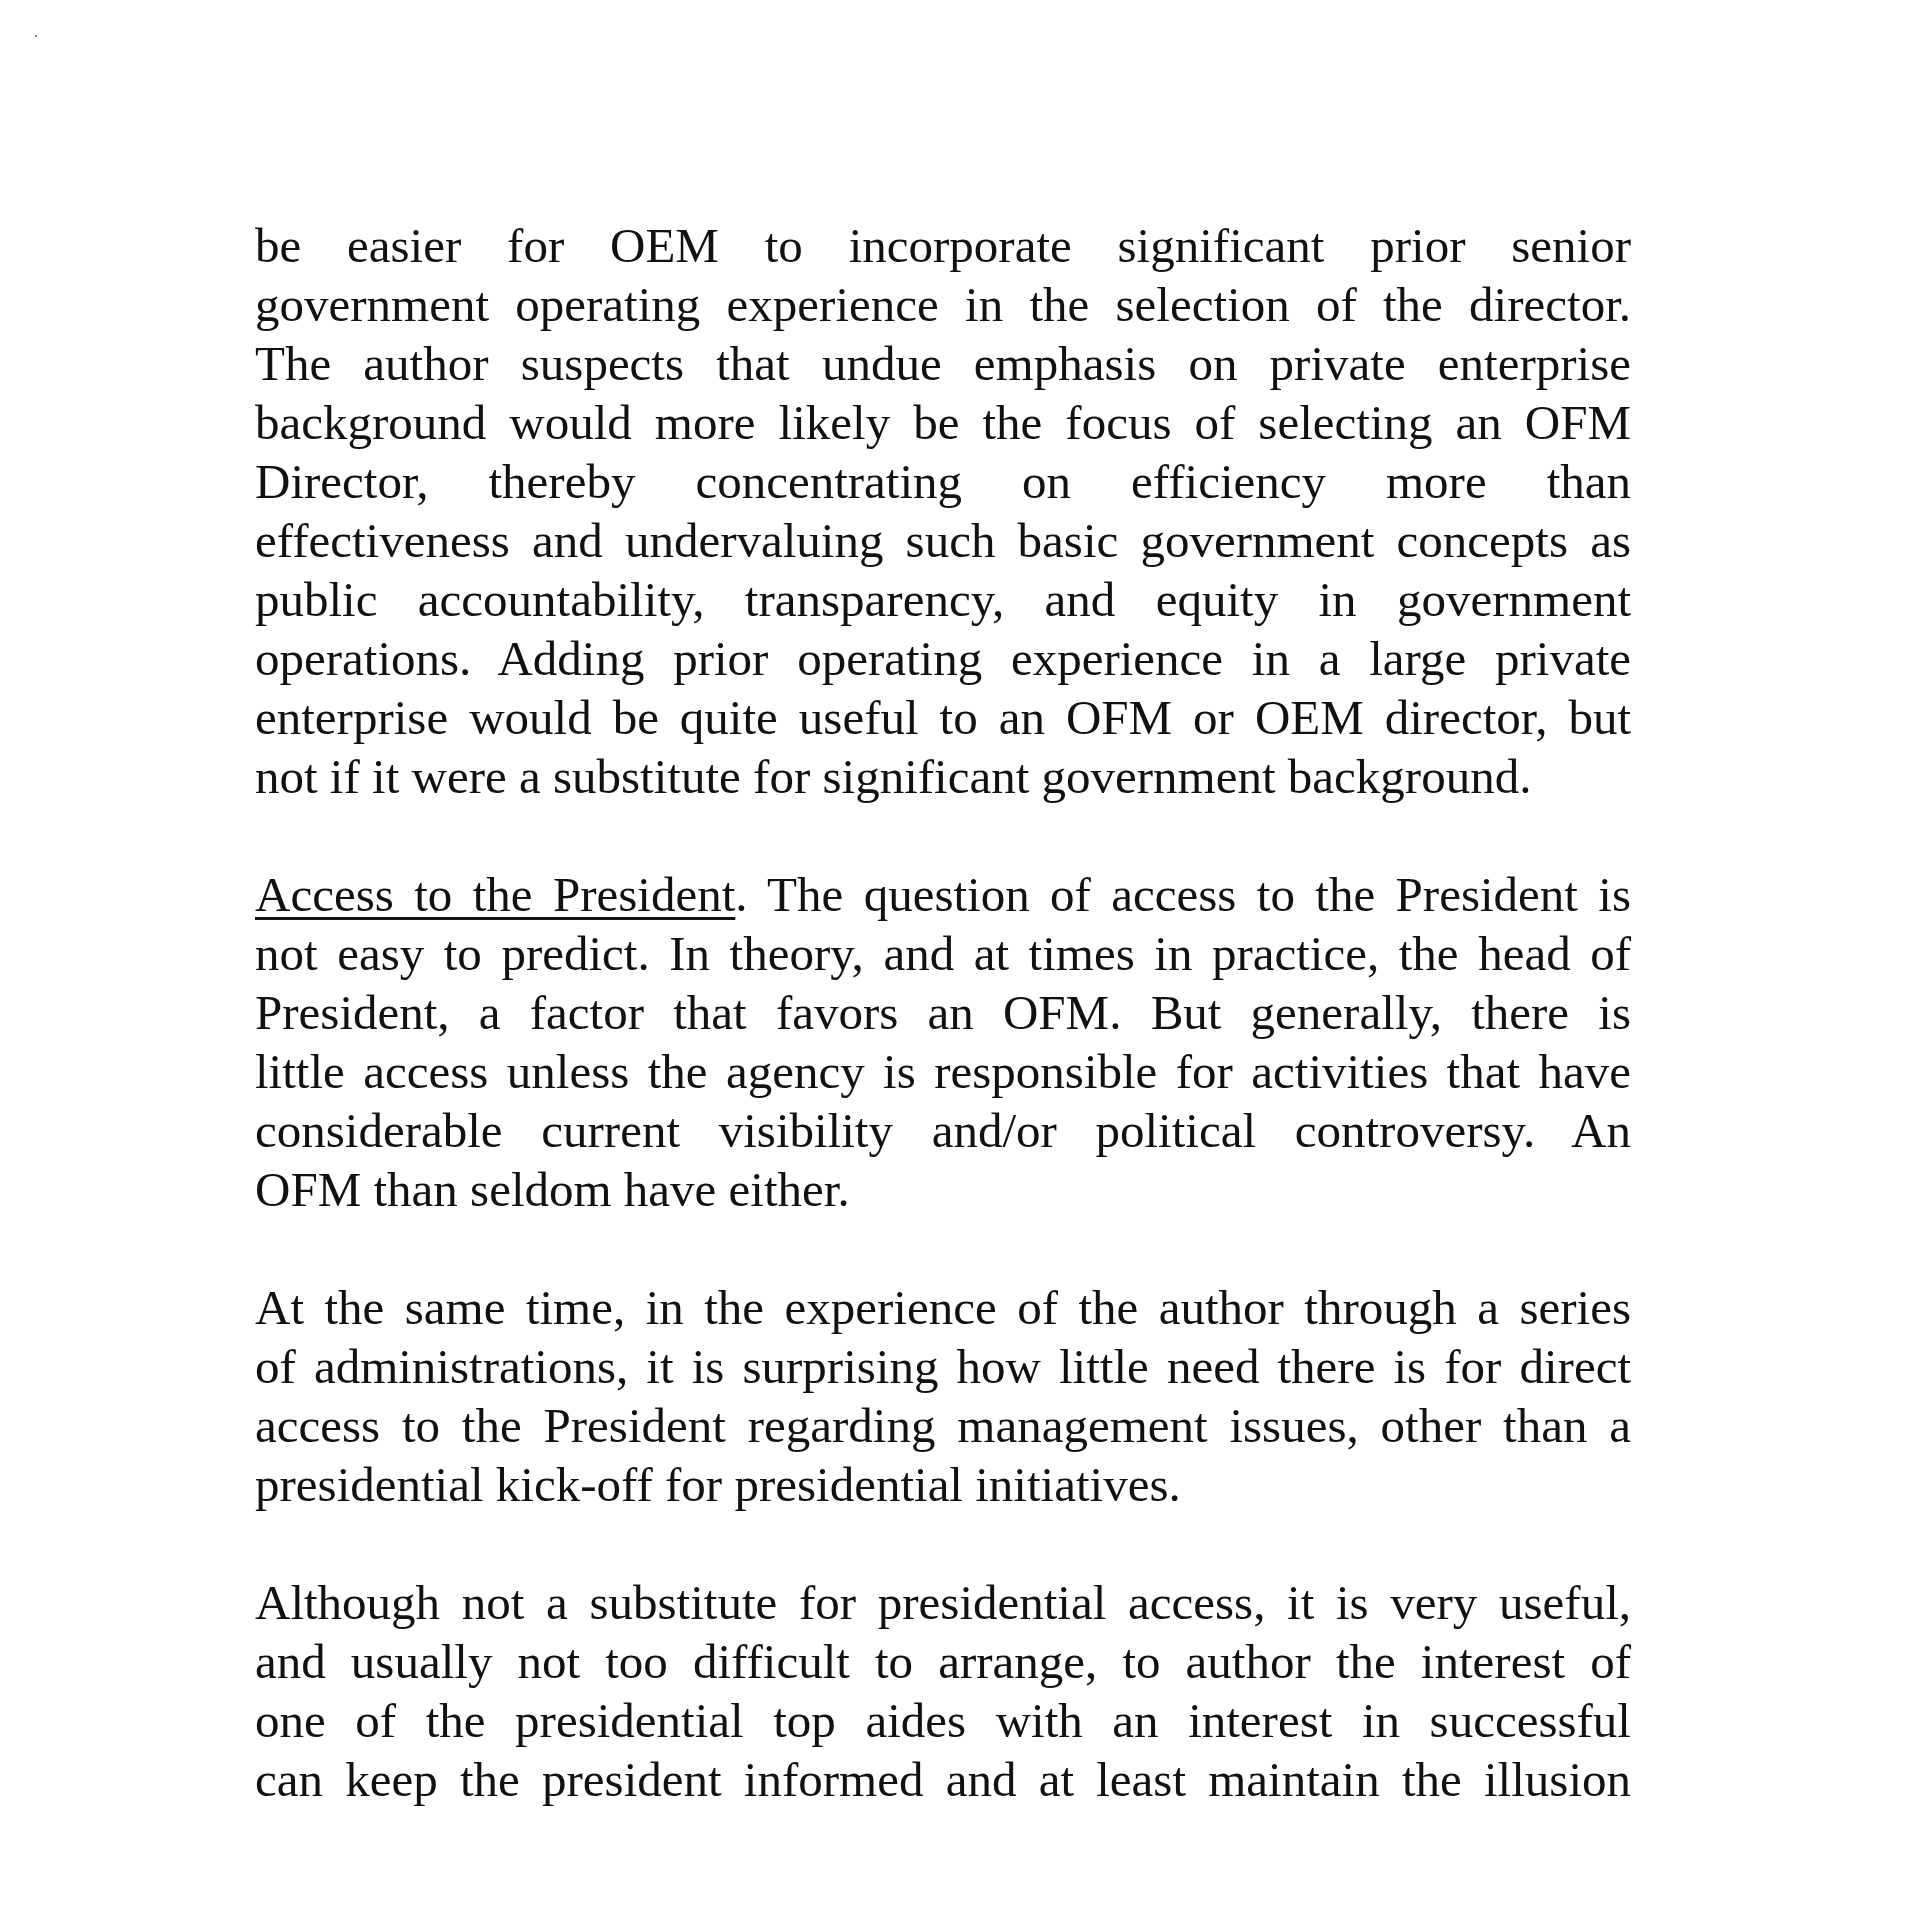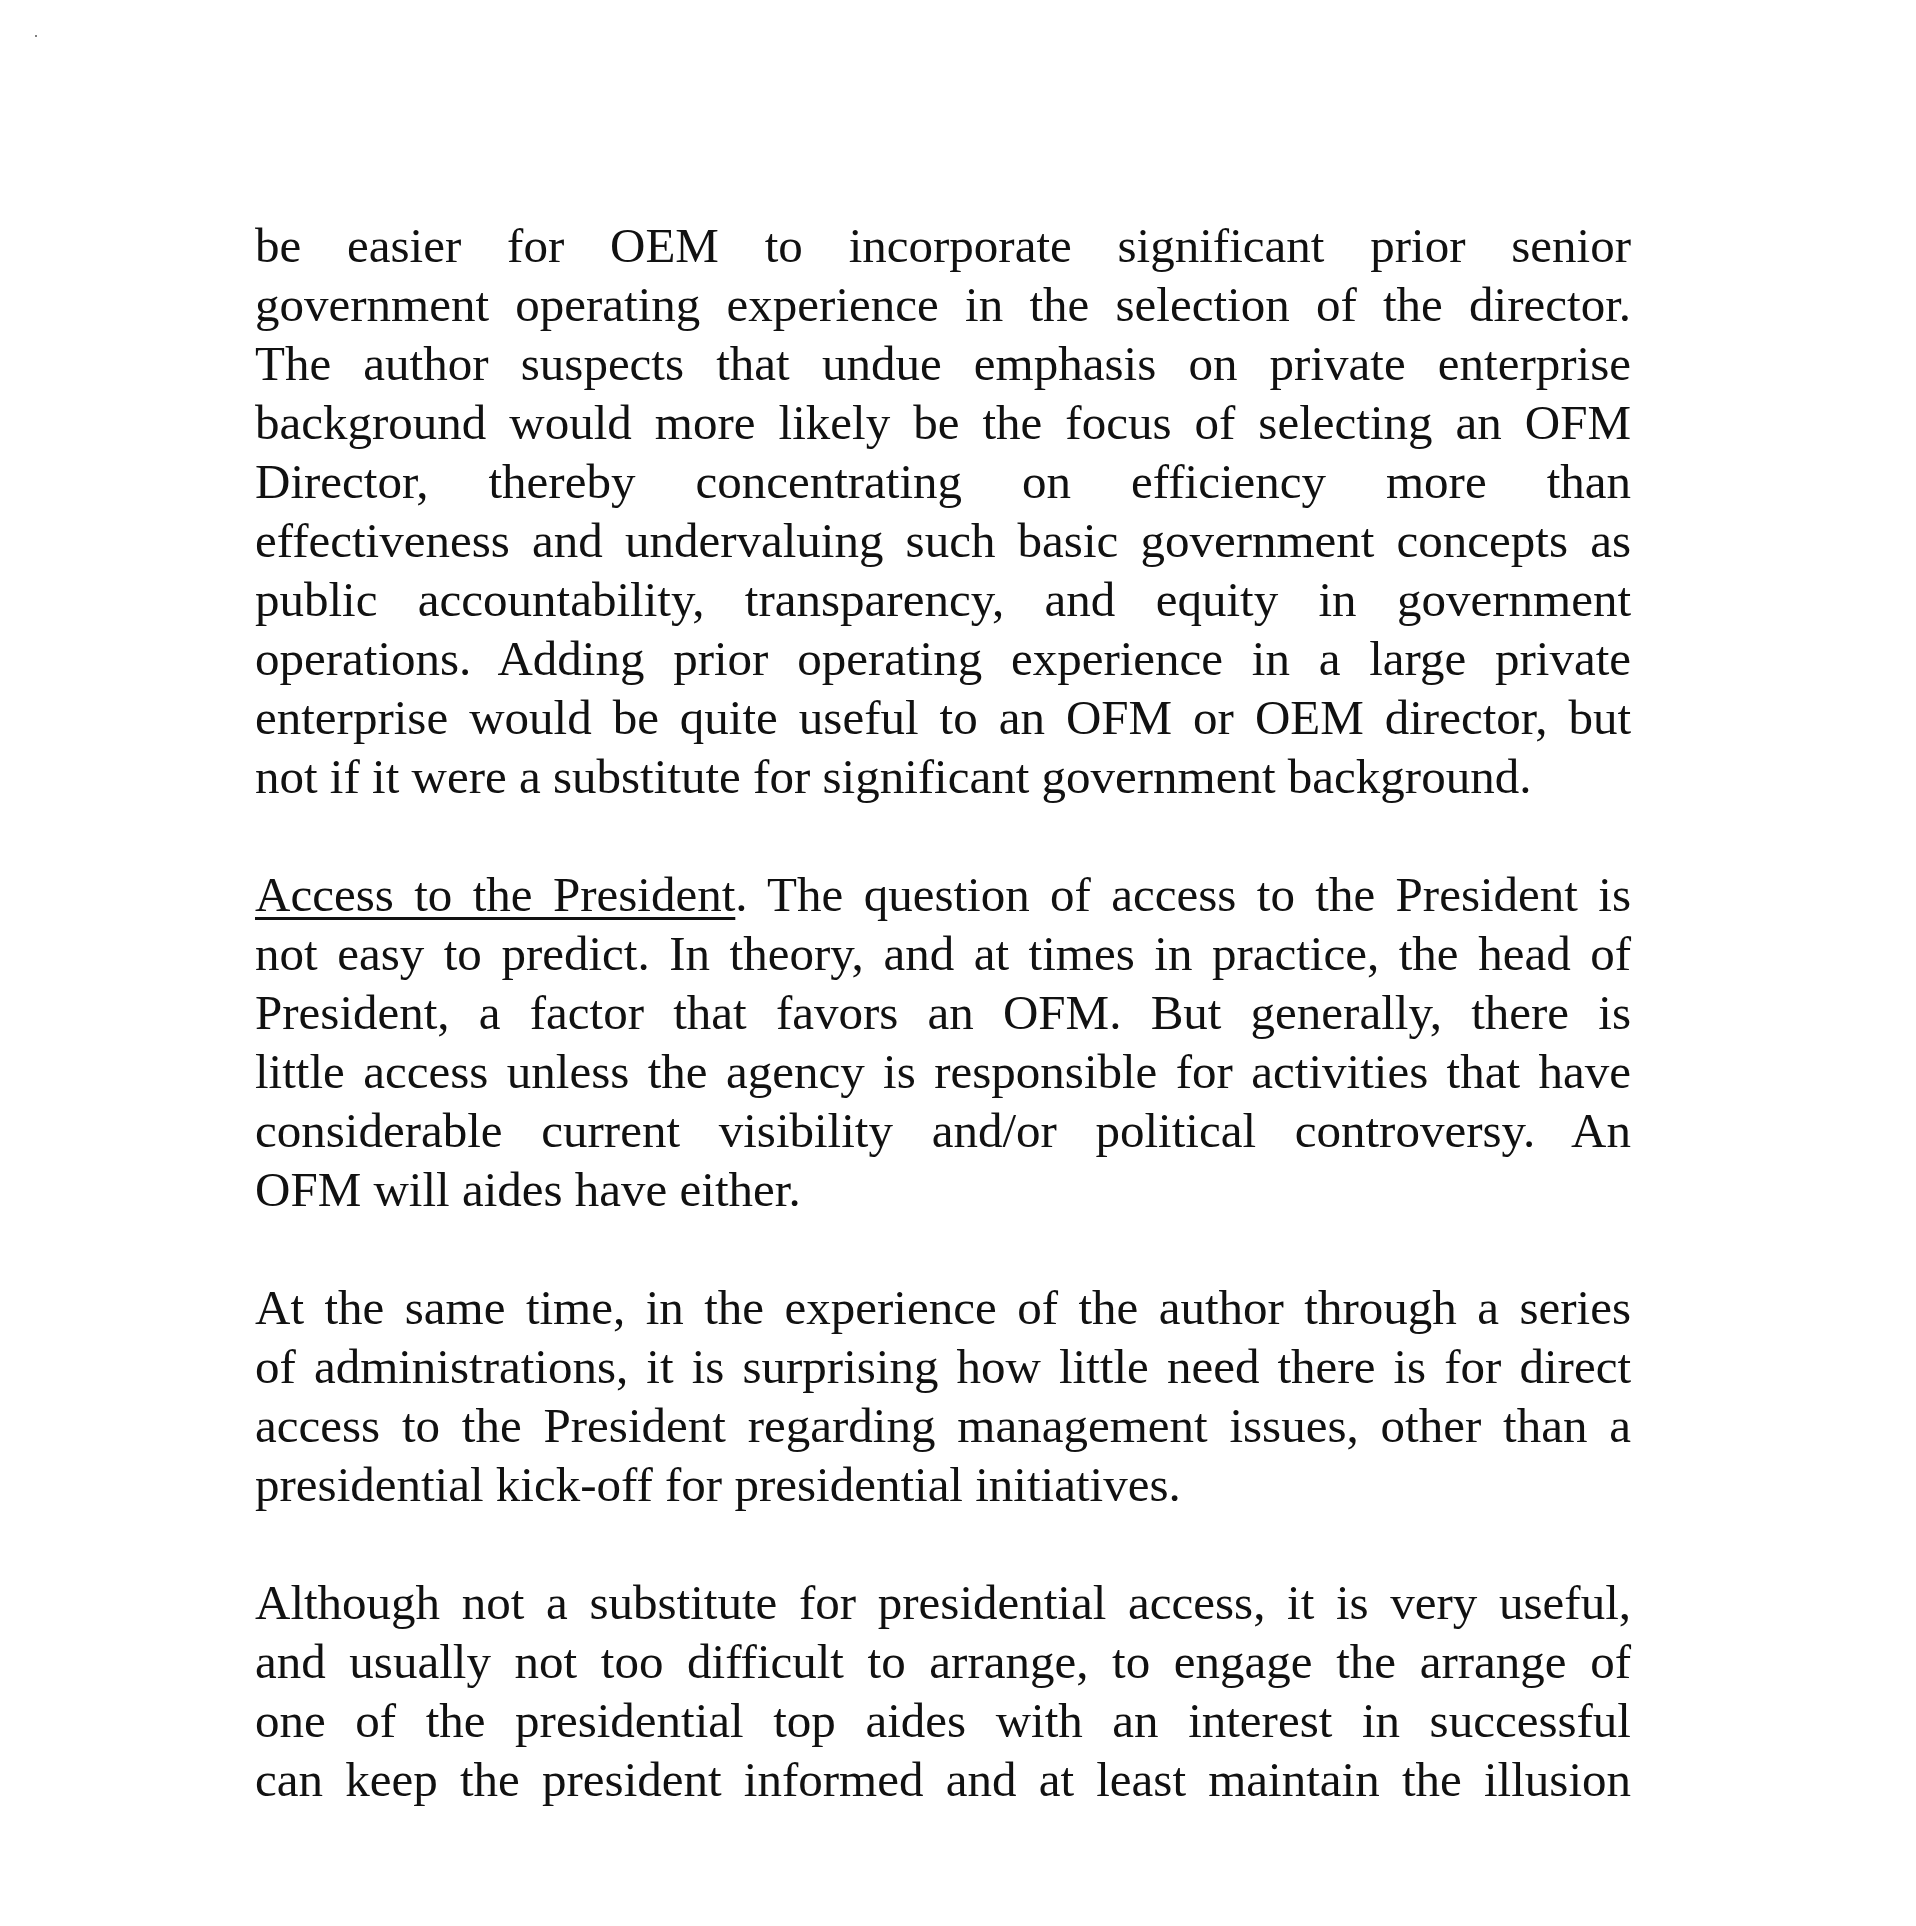--- a/index.html
+++ b/index.html
@@ -38,33 +38,33 @@
       <span class="line">enterprise would be quite useful to an OFM or OEM director, but</span>
       <span class="line last">not if it were a substitute for significant government background.</span>
     </p>
 
     <p class="para">
       <span class="line"><span class="heading">Access to the President</span><span>.  The question of access to the President is</span></span>
       <span class="line">not easy to predict.  In theory, and at times in practice, the head of</span>
       <span class="line">President, a factor that favors an OFM.  But generally, there is</span>
       <span class="line">little access unless the agency is responsible for activities that have</span>
       <span class="line">considerable current visibility and/or political controversy.  An</span>
-      <span class="line last">OFM will aides have either.</span>
+      <span class="line last">OFM than seldom have either.</span>
     </p>
 
     <p class="para">
       <span class="line">At the same time, in the experience of the author through a series</span>
       <span class="line">of administrations, it is surprising how little need there is for direct</span>
       <span class="line">access to the President regarding management issues, other than a</span>
       <span class="line last">presidential kick-off for presidential initiatives.</span>
     </p>
 
     <p class="para">
       <span class="line">Although not a substitute for presidential access, it is very useful,</span>
-      <span class="line">and usually not too difficult to arrange, to engage the arrange of</span>
+      <span class="line">and usually not too difficult to arrange, to author the interest of</span>
       <span class="line">one of the presidential top aides with an interest in successful</span>
       <span class="line">can keep the president informed and at least maintain the illusion</span>
 
     </p>
 
   </div>
 
 </div>
 
 

